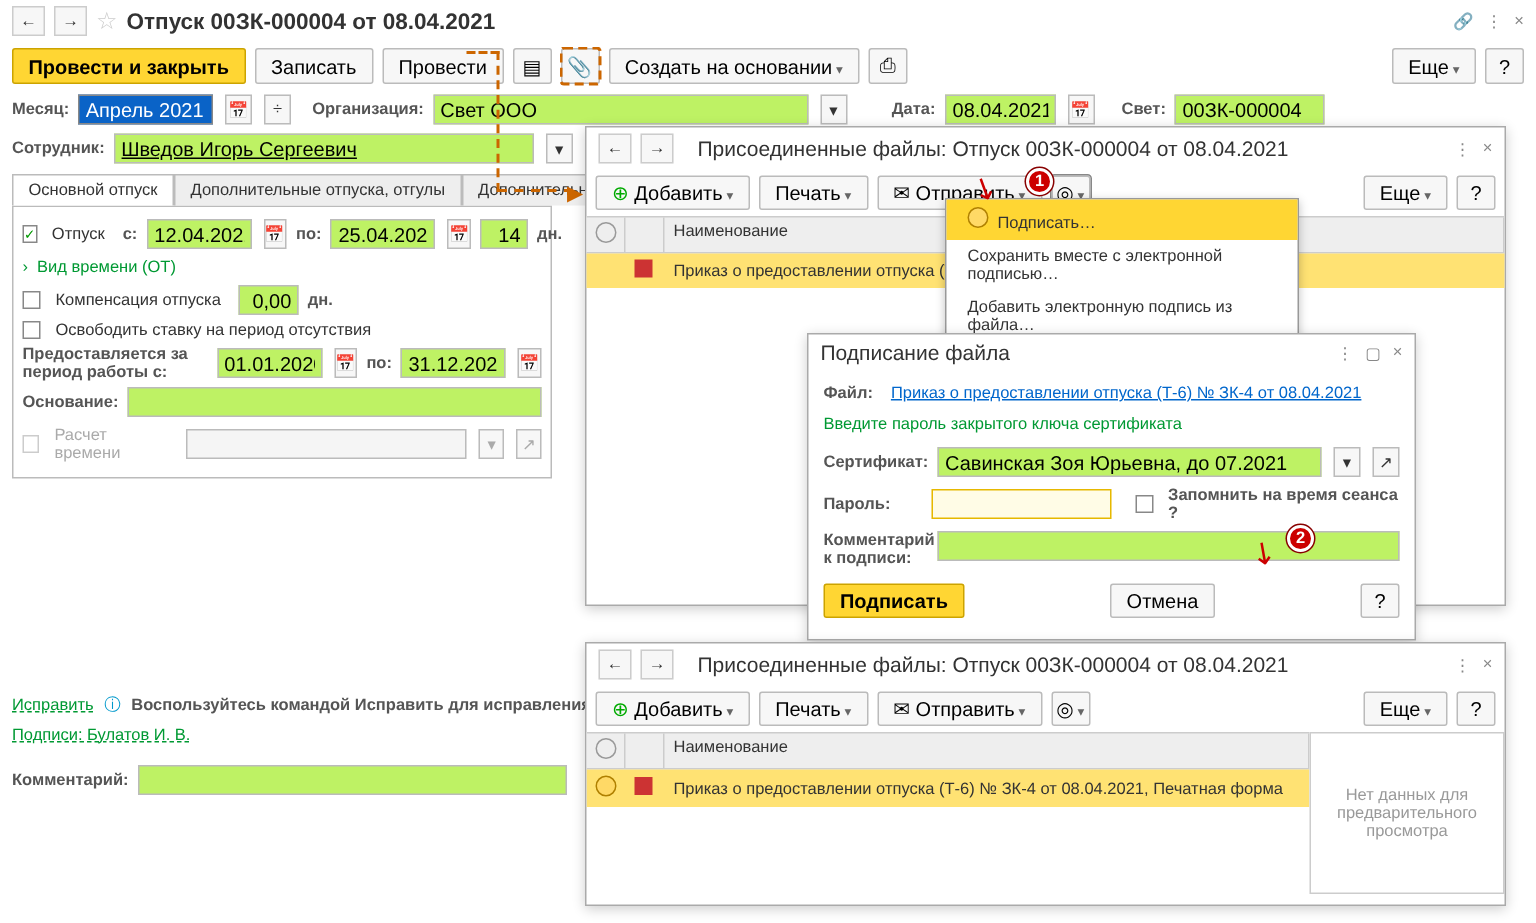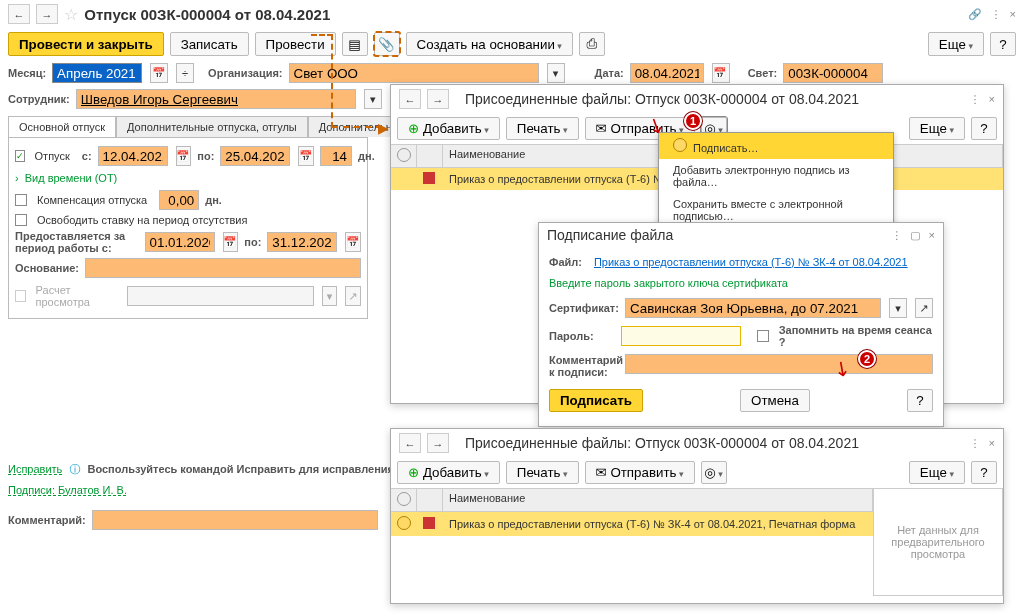--- a/index.html
+++ b/index.html
@@ -9,21 +9,21 @@
 .star { color: #ccc; font-size: 16px; }
 .title { font-size: 15px; font-weight: bold; }
 .title-right { margin-left: auto; display: flex; gap: 8px; align-items: center; }
 .toolbar { display: flex; gap: 6px; padding: 4px 8px; }
 .btn { border: 1px solid #bbb; background: #f7f7f7; padding: 3px 10px; cursor: pointer; border-radius: 2px; }
 .btn-y { background: #ffd633; border-color: #cca300; font-weight: bold; }
 .btn-icon { width: 26px; padding: 3px 0; text-align: center; }
 .btn-drop::after { content: " ▾"; font-size: 9px; color: #666; }
 .row { display: flex; align-items: center; padding: 3px 8px; gap: 6px; }
 .lbl { color: #555; font-weight: bold; }
-.inp { border: 1px solid #bbb; background: #fdba74; padding: 2px 4px; height: 20px; }
+.inp { border: 1px solid #bbb; background: #bef264; padding: 2px 4px; height: 20px; }
 .inp-sel { background: #0a63c7; color: #fff; border: 1px solid #888; }
 .mb { margin-left: 2px; width: 18px; height: 20px; border: 1px solid #bbb; background: #f7f7f7; display: inline-flex; align-items: center; justify-content: center; cursor: pointer; }
 .tabs { display: flex; margin: 4px 8px 0; }
 .tab { border: 1px solid #bbb; background: #eee; padding: 4px 10px; border-bottom: none; }
 .tab.active { background: #fff; }
 .tab-body { border: 1px solid #bbb; margin: 0 8px; padding: 6px; width: 360px; }
 .cb { width: 12px; height: 12px; border: 1px solid #888; display: inline-block; margin-right: 4px; text-align: center; font-size: 9px; line-height: 10px; }
 .cb.ck { color: #009900; }
 .cb.ck::before { content: "✓"; }
 .green-link { color: #009933; cursor: pointer; }
@@ -31,21 +31,21 @@
 .panel { position: absolute; background: #fff; border: 1px solid #aaa; box-shadow: 0 2px 8px rgba(0,0,0,.2); }
 .panel-hdr { display: flex; align-items: center; padding: 4px 8px; gap: 6px; }
 .panel-title { font-size: 14px; }
 .cols-hdr { display: flex; background: #eee; border-top: 1px solid #ccc; border-bottom: 1px solid #ccc; }
 .cols-hdr > div { padding: 3px 6px; border-right: 1px solid #ccc; }
 .frow { display: flex; align-items: center; }
 .frow.sel { background: #ffe273; }
 .frow > div { padding: 4px 6px; }
 .circle { width: 14px; height: 14px; border: 1px solid #999; border-radius: 50%; display: inline-block; }
 .pdf-ic { display: inline-block; width: 12px; height: 12px; background: #c33; margin-right: 4px; }
-.dropdown { position: absolute; background: #fff; border: 1px solid #999; box-shadow: 0 2px 6px rgba(0,0,0,.25); margin-left: 28px; }
+.dropdown { position: absolute; background: #fff; border: 1px solid #999; box-shadow: 0 2px 6px rgba(0,0,0,.25); }
 .dd-item { padding: 5px 14px; cursor: pointer; }
 .dd-item.hl { background: #ffd633; }
 .badge { width: 18px; height: 18px; border-radius: 50%; background: #c00; border: 2px solid #fff; color: #fff; font-weight: bold; display: flex; align-items: center; justify-content: center; box-shadow: 0 0 0 1px #800; position: absolute; }
 .arrow { position: absolute; color: #c00; font-size: 20px; }
 .gray-ic { color: #888; }
 .link { color: #0066cc; text-decoration: underline; cursor: pointer; }
 .under-dash { text-decoration: underline; text-decoration-style: dashed; color: #009933; cursor: pointer; }
 .preview { border: 1px solid #ccc; display: flex; align-items: center; justify-content: center; text-align: center; color: #999; padding: 10px; }
 </style>
 </head>
@@ -138,21 +138,21 @@
     <span class="lbl">по:</span>
     <input class="inp" style="width: 70px;" value="31.12.2020">
     <span class="mb">📅</span>
   </div>
   <div class="row" style="padding:2px 0">
     <span class="lbl">Основание:</span>
     <input class="inp" style="flex: 1 1 0%;">
   </div>
   <div class="row" style="padding:4px 0;color:#aaa">
     <span class="cb" style="border-color:#ccc"></span>
-    <span>Расчет просмотра</span>
+    <span>Расчет времени</span>
     <input class="inp" style="flex: 1 1 0%; margin-left: 6px; background: rgb(245, 245, 245);">
     <span class="mb">▾</span>
     <span class="mb">↗</span>
   </div>
 </div>
 
 <div style="position:absolute; top:462px; left:8px;">
   <span class="under-dash">Исправить</span>
   <span style="color:#0099cc;margin:0 4px">ⓘ</span>
   <span class="lbl">Воспользуйтесь командой Исправить для исправления этого до</span>
@@ -195,22 +195,22 @@
   </div>
   <div class="frow sel">
     <div style="width:26px"></div>
     <div style="width:26px"><span class="pdf-ic"></span></div>
     <div>Приказ о предоставлении отпуска (Т-6) № З</div>
   </div>
 </div>
 
 <div class="dropdown" style="left:630px; top:132px; width:236px;">
   <div class="dd-item hl"><span class="circle" style="border-color:#b08000;background:#ffd966;margin-right:6px"></span><span>Подписать…</span></div>
+  <div class="dd-item">Сохранить вместе с электронной подписью…</div>
   <div class="dd-item">Добавить электронную подпись из файла…</div>
-  <div class="dd-item">Сохранить вместе с электронной подписью…</div>
 </div>
 <span class="arrow" style="left:648px; top:113px; transform:rotate(25deg)">↘</span>
 <div class="badge" style="left:684px; top:112px">1</div>
 
 <div class="panel" style="left:538px; top:222px; width:406px;">
   <div class="panel-hdr">
     <span class="panel-title" style="font-weight:normal">Подписание файла</span>
     <span class="title-right">
       <span class="gray-ic">⋮</span>
       <span class="gray-ic">▢</span>

